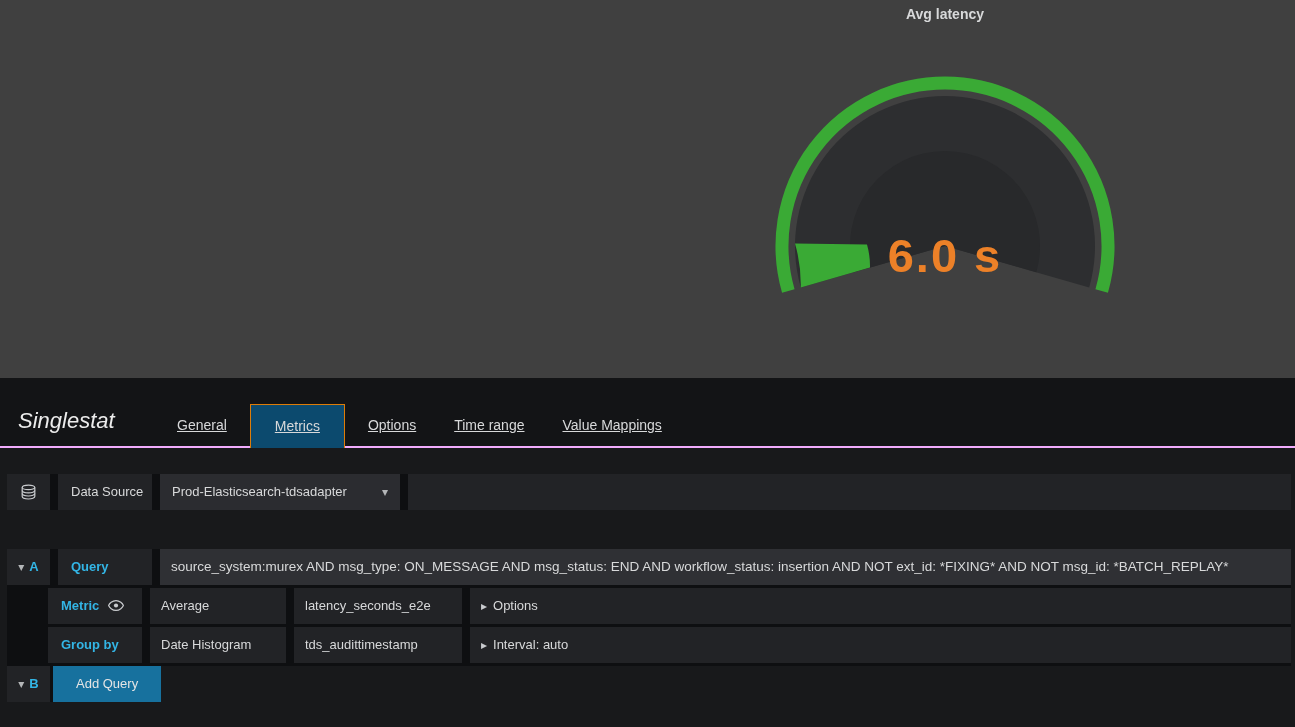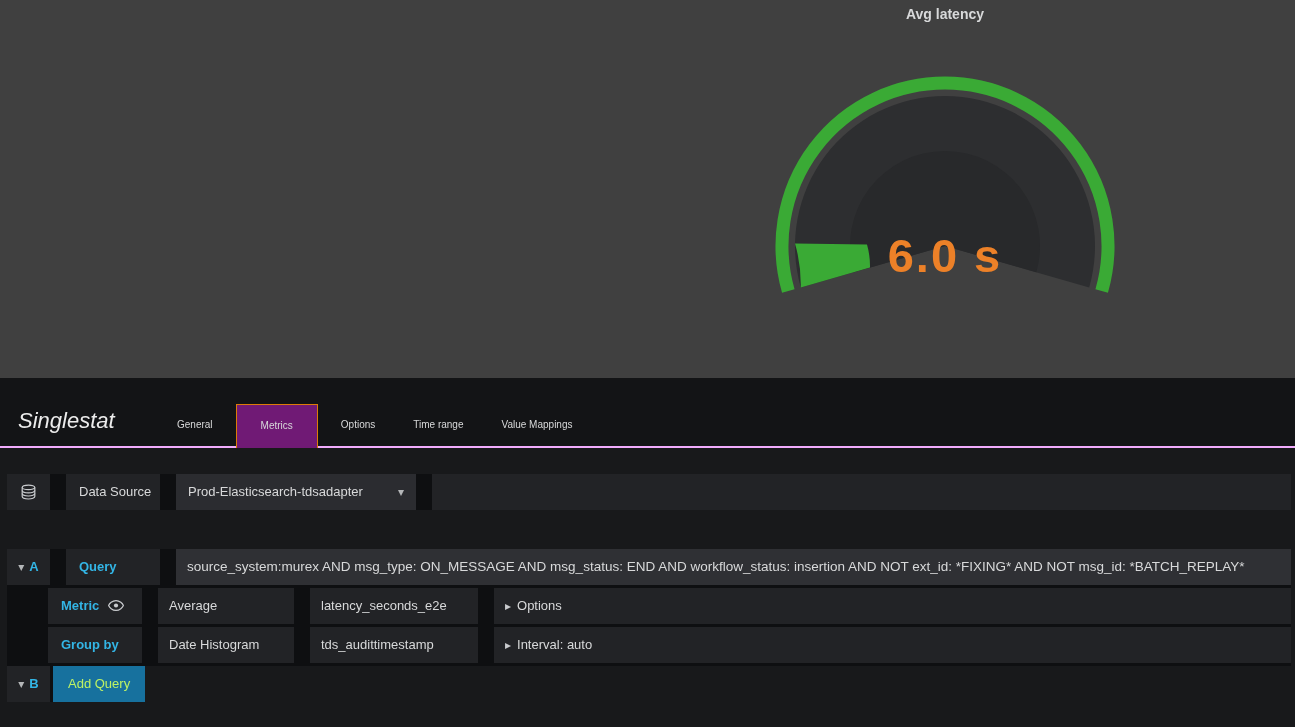--- a/index.html
+++ b/index.html
@@ -25,31 +25,31 @@
     background:#131416; border-bottom:2px solid #f0abfc;
     display:flex; align-items:flex-end;
   }
   .panel-type {
     width:162px; padding-left:18px; padding-bottom:12px;
     font-size:22px; font-style:italic; color:#ececec; white-space:nowrap;
   }
   .tabs { display:flex; align-items:flex-end; height:44px; }
   .tab {
     height:42px; line-height:42px; padding:0 15px; margin-right:8px;
-    font-size:10px; color:#d8d9da; cursor:pointer; white-space:nowrap;
+    font-size:14px; color:#d8d9da; cursor:pointer; white-space:nowrap;text-decoration:underline;
   }
   .tab.active {
-    background:#701a75; border:1px solid #dd7c08; border-bottom:none;
+    background:#0c4a6e; border:1px solid #dd7c08; border-bottom:none;
     margin-bottom:-2px; height:44px; line-height:42px; padding:0 24px;
   }
 
   
   .editor-body { position:absolute; top:450px; left:0; width:1295px; height:277px; background:#18191b; }
 
-  .row { display:flex; column-gap:16px; }
+  .row { display:flex; column-gap:8px; }
   .cell {
     background:#222326; height:36px; line-height:36px;
     padding:0 11px; white-space:nowrap; overflow:hidden;
   }
   .icon-cell   { width:43px; padding:0; display:flex; align-items:center; justify-content:center; }
   .arrow-cell  { width:43px; padding:0; display:flex; align-items:center; justify-content:center; gap:5px; cursor:pointer; }
   .label-cell  { width:94px; padding-left:13px; }
   .blue        { color:#33b5e5; font-weight:bold; }
   .fill-cell   { flex:1 1 auto; }
   .select-cell { width:240px; background:#2b2c30; cursor:pointer; display:flex; align-items:center; justify-content:space-between; padding:0 12px; }
@@ -58,22 +58,22 @@
   .w2 { width:136px; } .w3 { width:168px; }
 
   .ds-block    { margin:24px 4px 0 7px; background:#0e0f11; }
   .query-block { margin:39px 4px 0 7px; background:#0e0f11; padding-bottom:3px; }
   .query-block .row { margin-bottom:3px; }
   .query-block .row:last-child { margin-bottom:0; }
   .indent { margin-left:41px; }
 
   .b-row { margin:0 0 0 7px; display:inline-flex; column-gap:3px; background:#0e0f11; }
   .btn-add {
-    height:36px; line-height:36px; padding:0 15px;
-    background:#17719e; color:#bef264; cursor:pointer; font-size:13px;
+    height:36px; line-height:36px; padding:0 23px;
+    background:#17719e; color:#e5e5e5; cursor:pointer; font-size:13px;
   }
 
   .caret-down::before  { content:"▾"; font-family:"DejaVu Sans",sans-serif; color:#b4b6b8; font-size:12px; }
   .caret-right::before { content:"▸"; font-family:"DejaVu Sans",sans-serif; color:#c9cbce; font-size:12px; margin-right:6px; }
   .letter { font-size:13px; }
   .eye { margin-left:9px; vertical-align:-1px; cursor:pointer; }
 </style>
 </head>
 <body>
 

